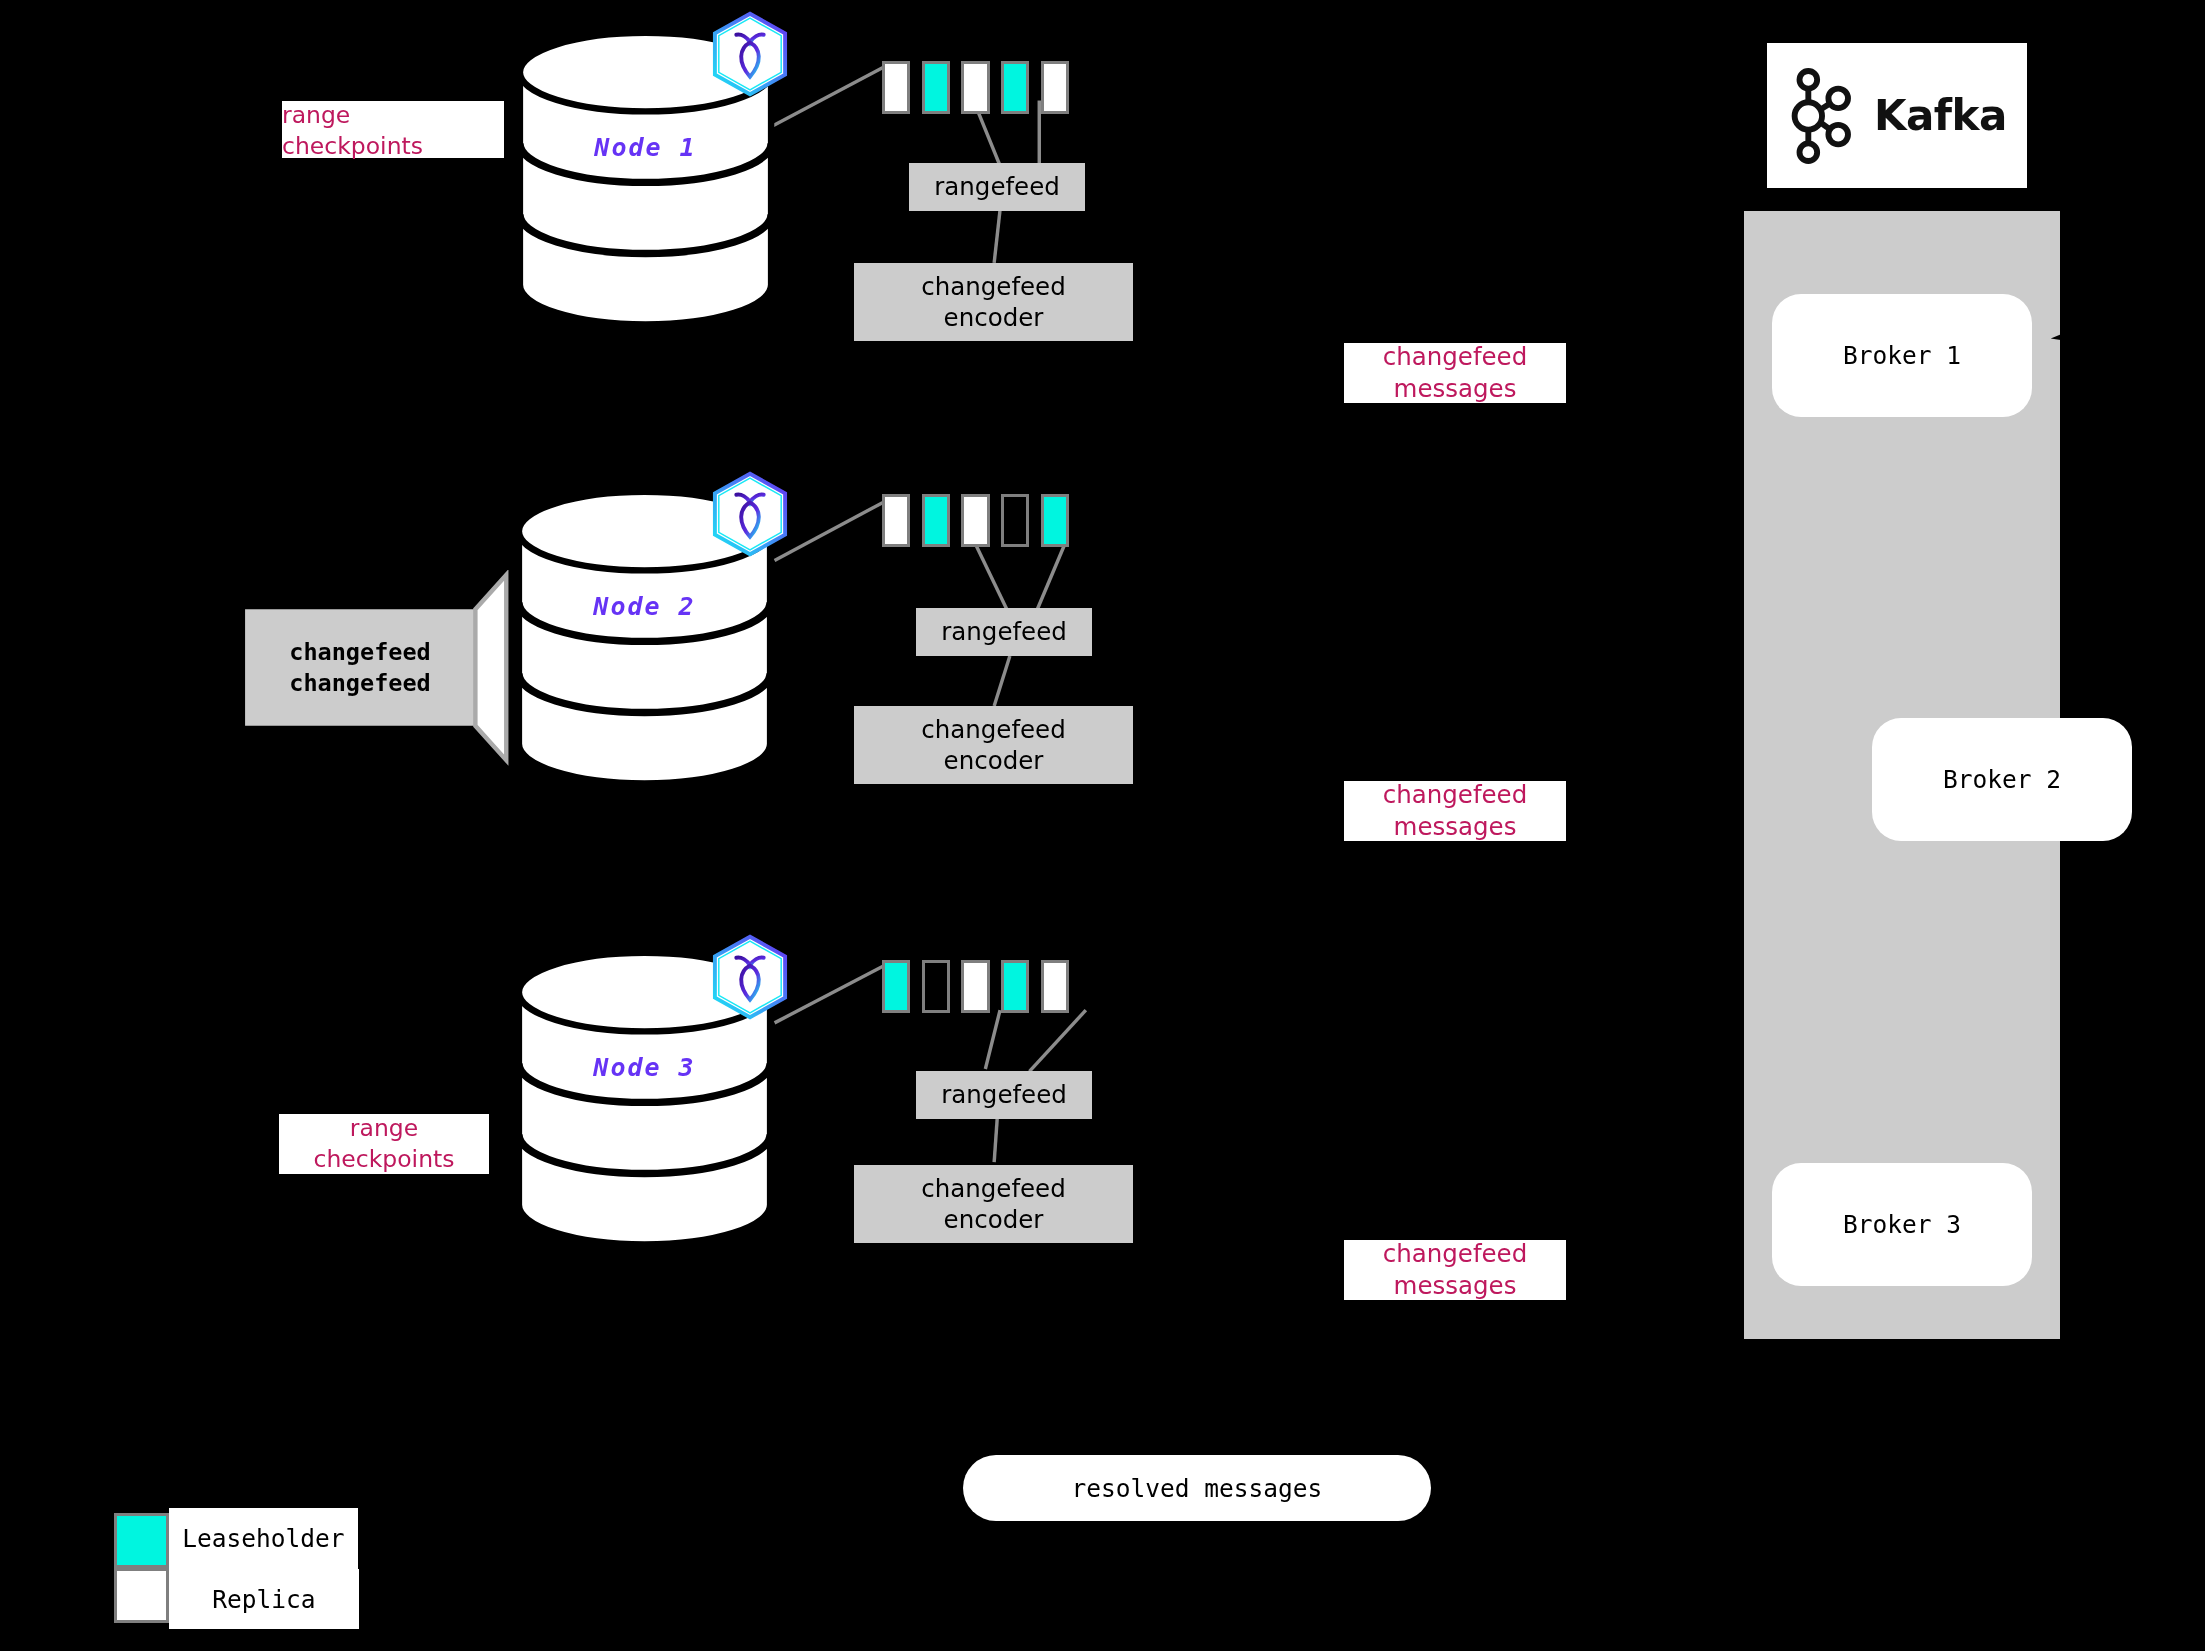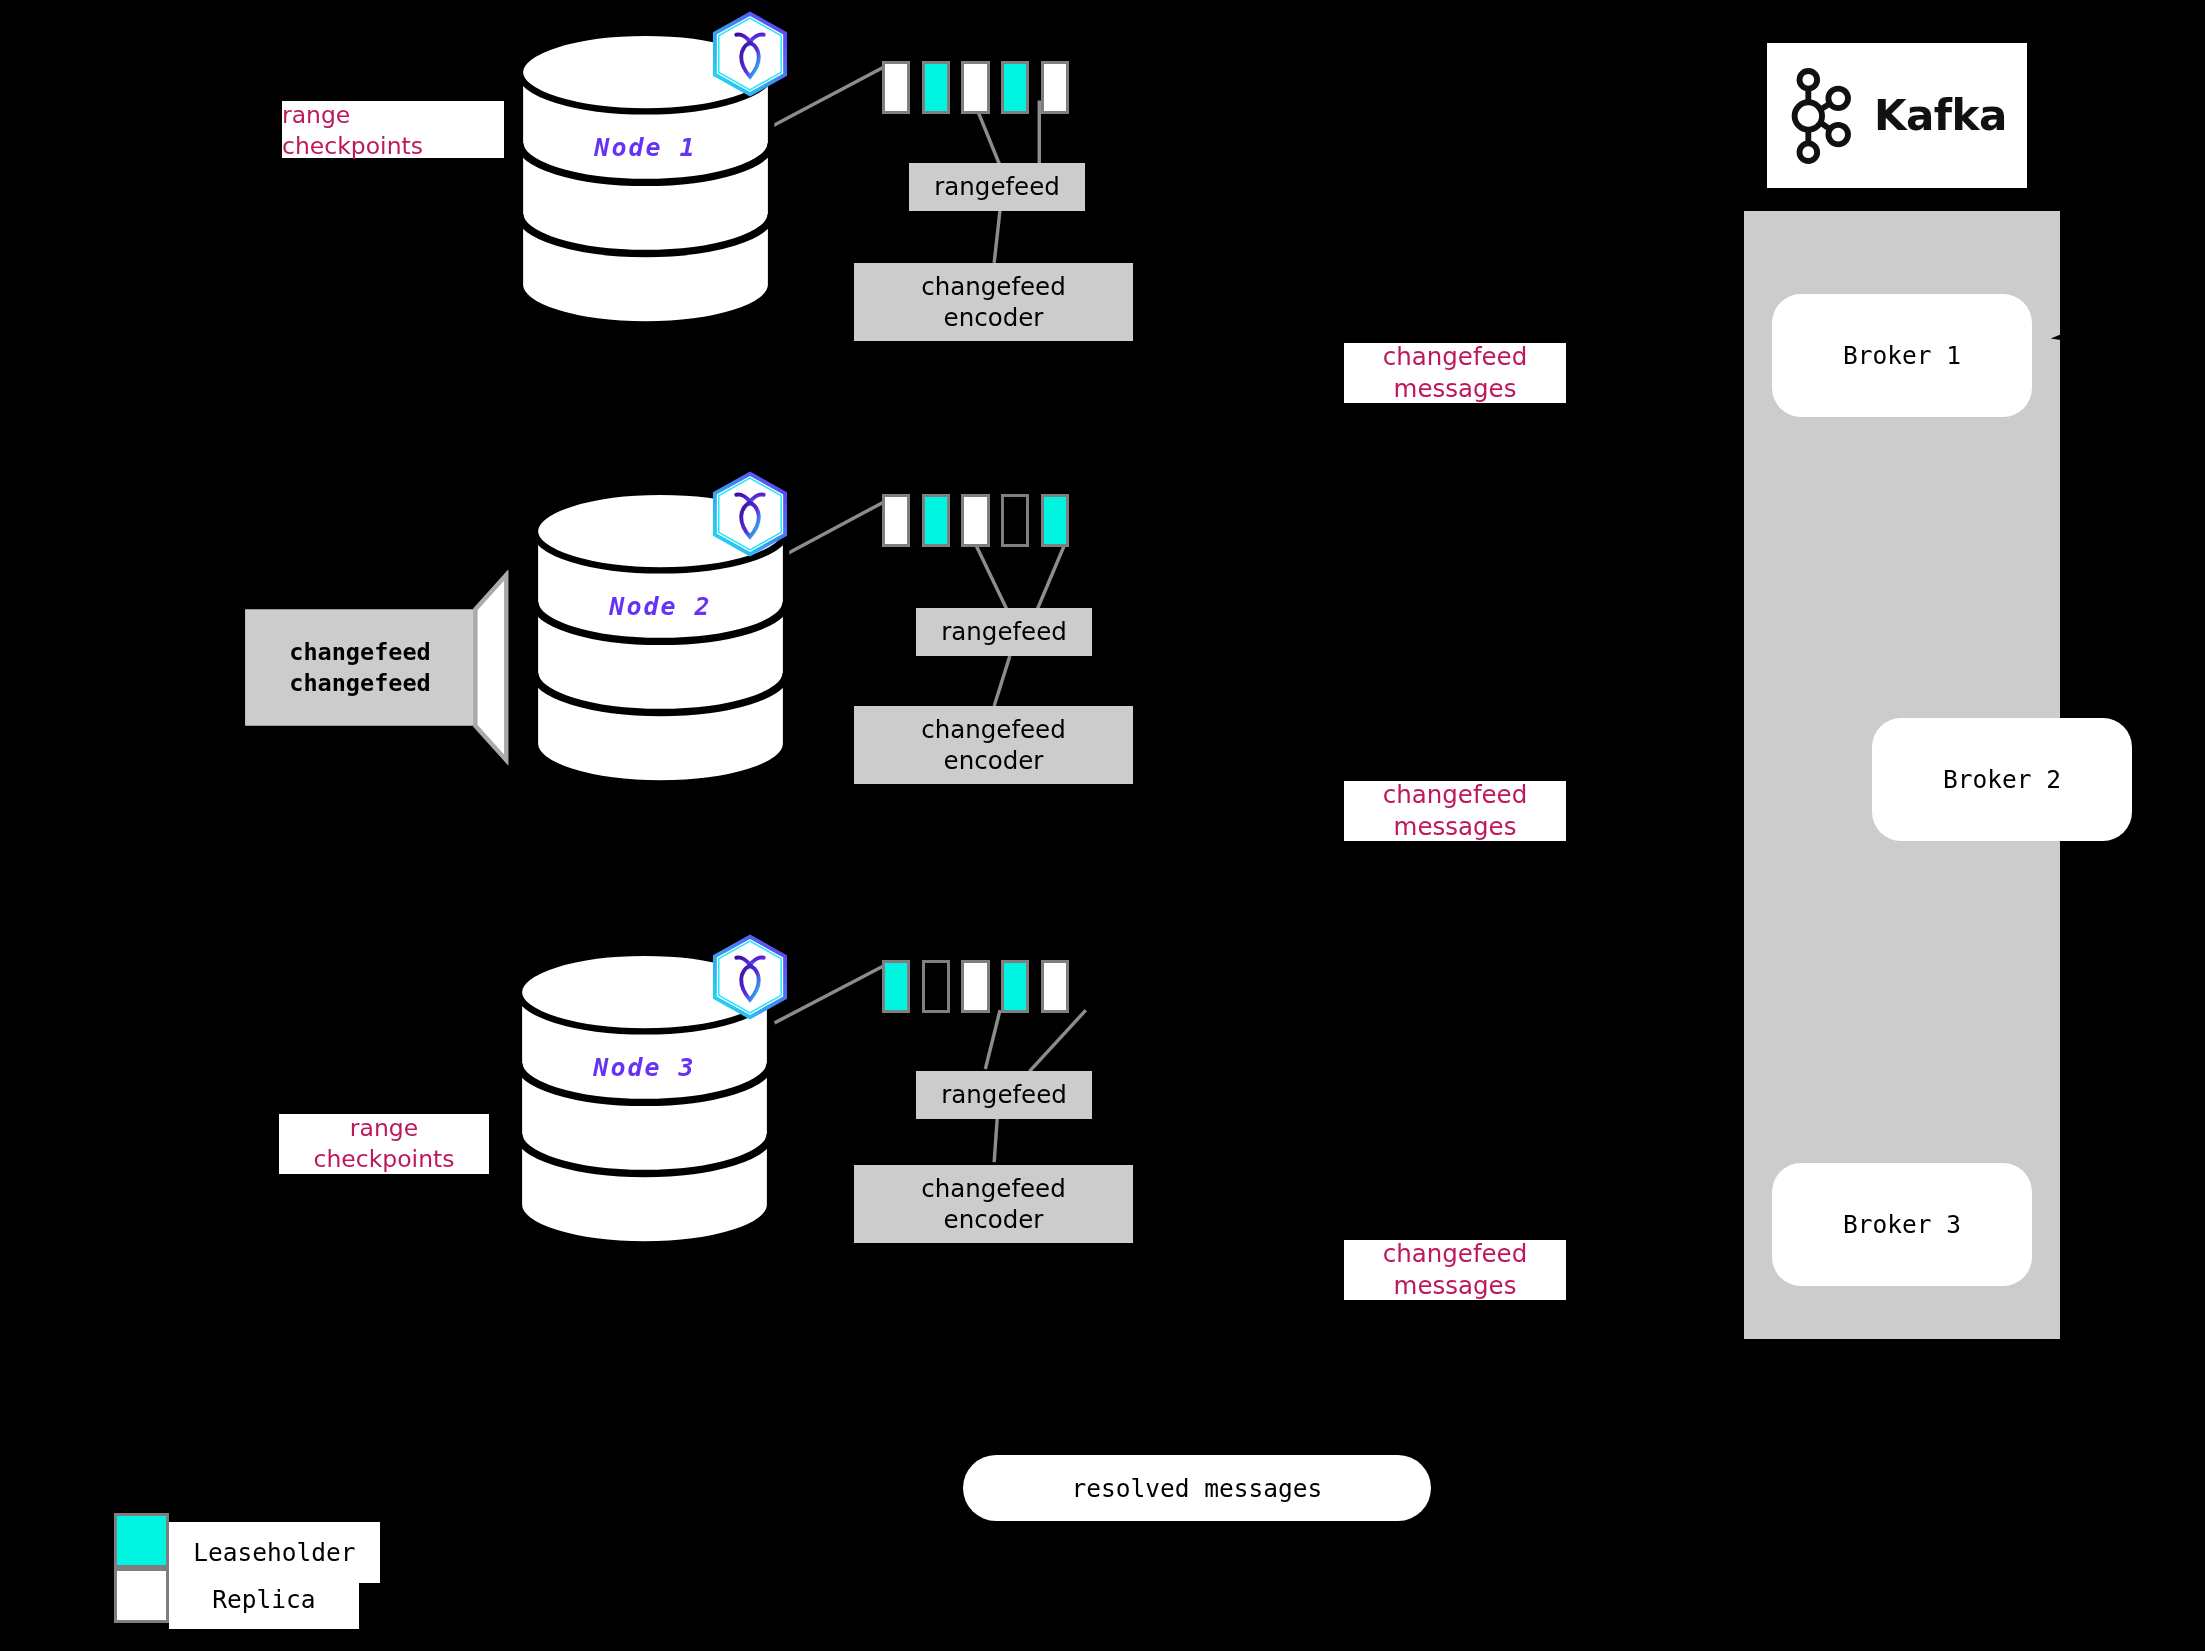--- a/index.html
+++ b/index.html
@@ -180,21 +180,21 @@
   <div class="greybox" style="left:854px;top:263px;width:279px;height:78px;font-size:24.5px;flex-direction:column;">
     <span>changefeed</span>
     <span>encoder</span>
   </div>
 
   <div class="whitebox" style="left:1344px;top:343px;width:222px;height:60px;font-size:24.5px;flex-direction:column;">
     <span>changefeed</span>
     <span>messages</span>
   </div>
 
-  <div class="node" style="left:531px;top:488px;">
+  <div class="node" style="left:515px;top:488px;">
     <svg viewBox="0 0 528 610" preserveAspectRatio="none">
       <g fill="#ffffff" stroke="#000000" stroke-width="13">
         <path d="M8 88 L8 522 A254 80 0 0 0 520 522 L520 88 Z"></path>
         <ellipse cx="264" cy="88" rx="256" ry="80"></ellipse>
       </g>
       <g fill="none" stroke="#000000" stroke-width="15">
         <path d="M8 233 A256 80 0 0 0 520 233"></path>
         <path d="M8 378 A256 80 0 0 0 520 378"></path>
       </g>
     </svg>
@@ -354,21 +354,21 @@
   </div>
   <div class="broker" style="left:1772px;top:1163px;width:260px;height:123px;">
     <span>Broker 3</span>
   </div>
 
   <div class="pill" style="left:963px;top:1455px;width:468px;height:66px;">
     <span>resolved messages</span>
   </div>
 
   <div class="legend-swatch" style="left:114px;top:1513px;background:#00F5E0;"></div>
-  <div class="legend-text" style="left:169px;top:1508px;width:211px;height:61px;margin-top:14px;">
+  <div class="legend-text" style="left:169px;top:1508px;width:189px;height:61px;">
     <span>Leaseholder</span>
   </div>
 
   <div class="legend-swatch" style="left:114px;top:1568px;background:#ffffff;"></div>
   <div class="legend-text" style="left:169px;top:1569px;width:190px;height:60px;">
     <span>Replica</span>
   </div>
 
 </div>
 

